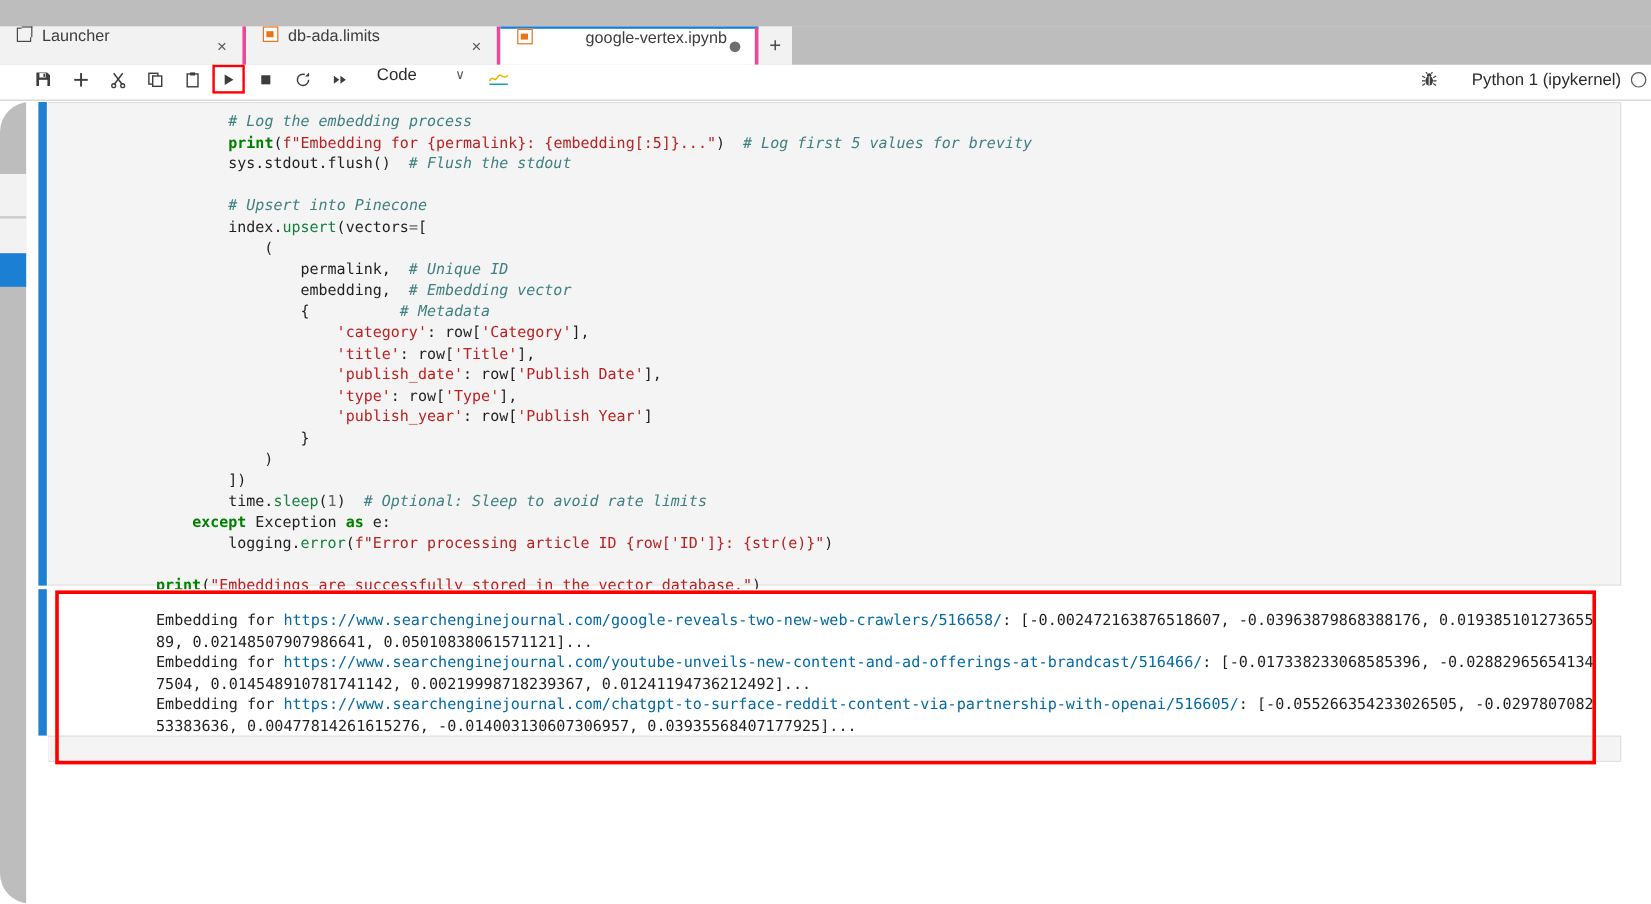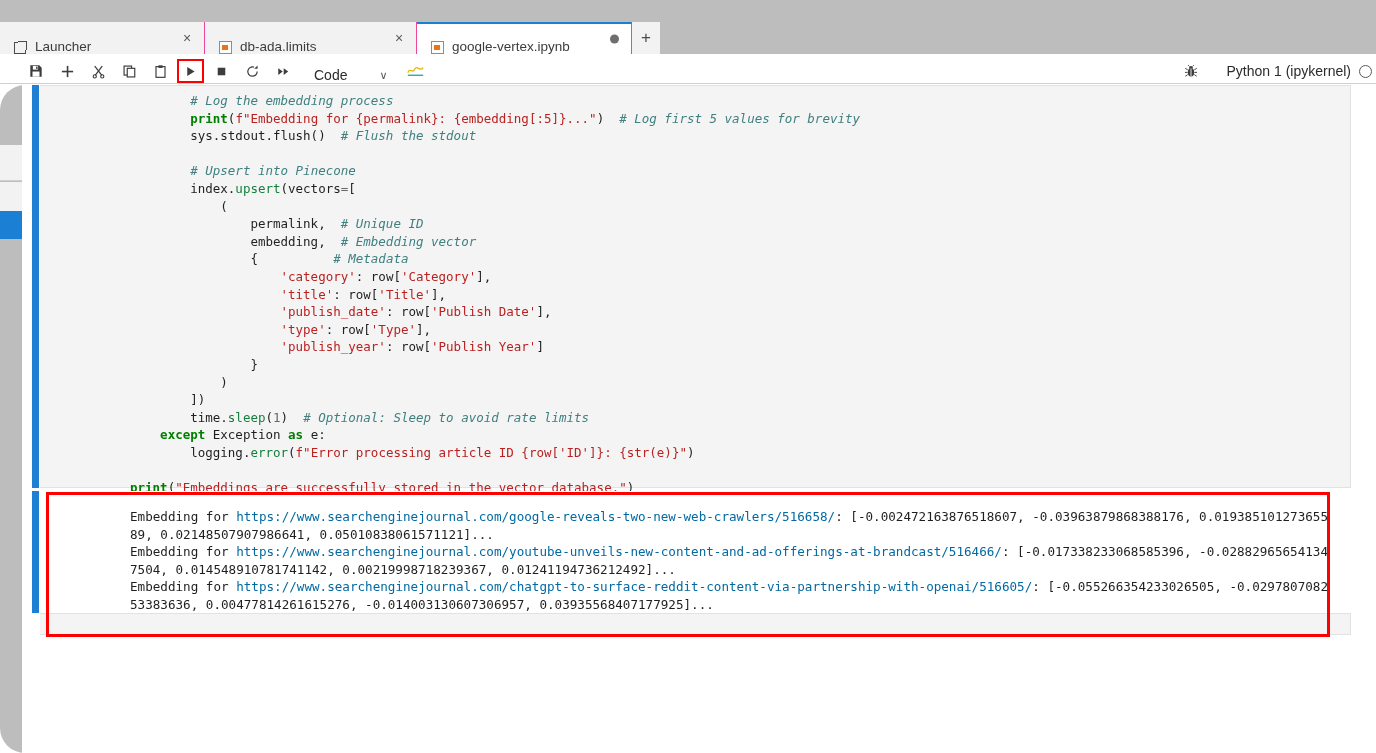--- a/index.html
+++ b/index.html
@@ -30,24 +30,24 @@
     position: absolute; left: 0; top: 22px;
     width: 1376px; height: 32px;
     background: #bdbdbd;
     display: flex;
     align-items: flex-end;
   }
   .tab {
     position: relative;
     height: 32px;
     display: flex;
-    align-items: flex-end;
+    align-items: flex-start;
     padding: 0 10px 0 14px;
     background: #f2f2f2;
-    border-right: 1px solid #ec4899;
+    border-right: 3px solid #ec4899;
     font-size: 13.5px;
     color: #3c3c3c;
     white-space: nowrap;
     cursor: pointer;
   }
   .tab.active {
     background: #ffffff;
     border-top: 2px solid #1b7fd4;
     padding-top: 0;
   }
@@ -102,21 +102,21 @@
     background:#ee7216;
   }
 
   
   .toolbar {
     position: absolute; left: 0; top: 54px;
     width: 1376px; height: 30px;
     background: #ffffff;
     border-bottom: 1px solid #d0d0d0;
     display: flex;
-    align-items: flex-end;
+    align-items: flex-start;
     padding-left: 22px;
   }
   .tb-btn {
     width: 28px; height: 24px;
     display: flex; align-items: center; justify-content: center;
     cursor: pointer;
     color: #3d3d3d;
     margin-right: 3px;
   }
   .tb-btn.run-highlight {
@@ -263,21 +263,21 @@
     </div>
 
     <div class="tab" style="width:212px;">
       <span class="tab-icon">
           <span class="nb-ic"></span>
         </span>
       <span class="tab-label">db-ada.limits</span>
       <span class="tab-close">×</span>
     </div>
 
-    <div class="tab active" style="width:215px;">
+    <div class="tab active" style="width:215px;gap:36px;">
       <span class="tab-icon">
           <span class="nb-ic"></span>
         </span>
       <span class="tab-label">google-vertex.ipynb</span>
       <span class="tab-dot"></span>
     </div>
 
     <div class="tab-add">+</div>
     <div class="tabbar-filler"></div>
   </div>

